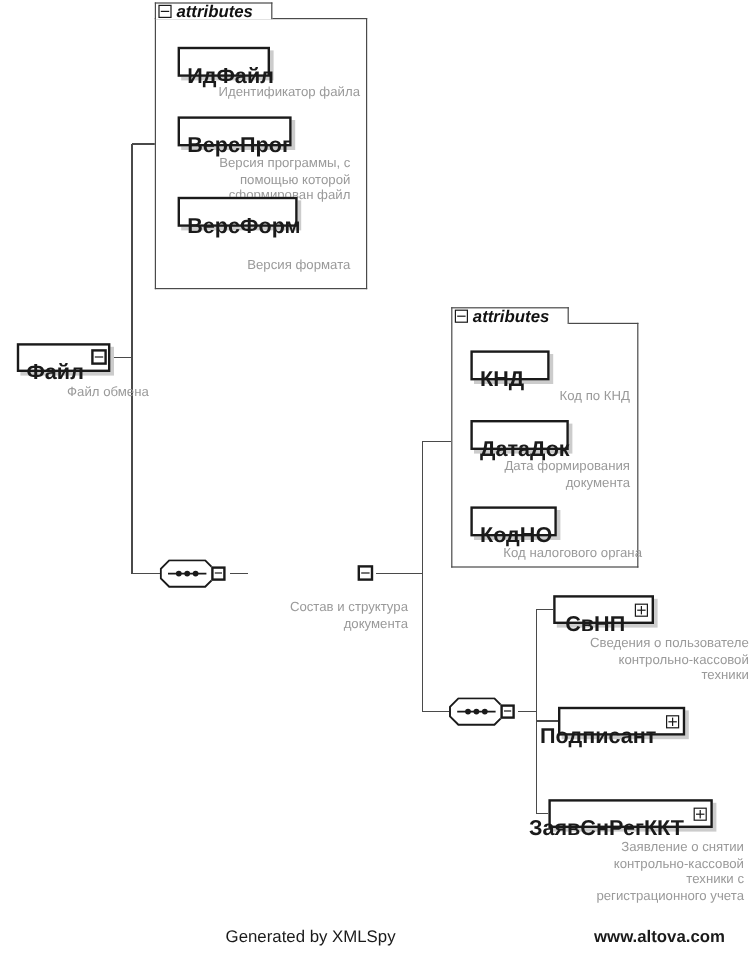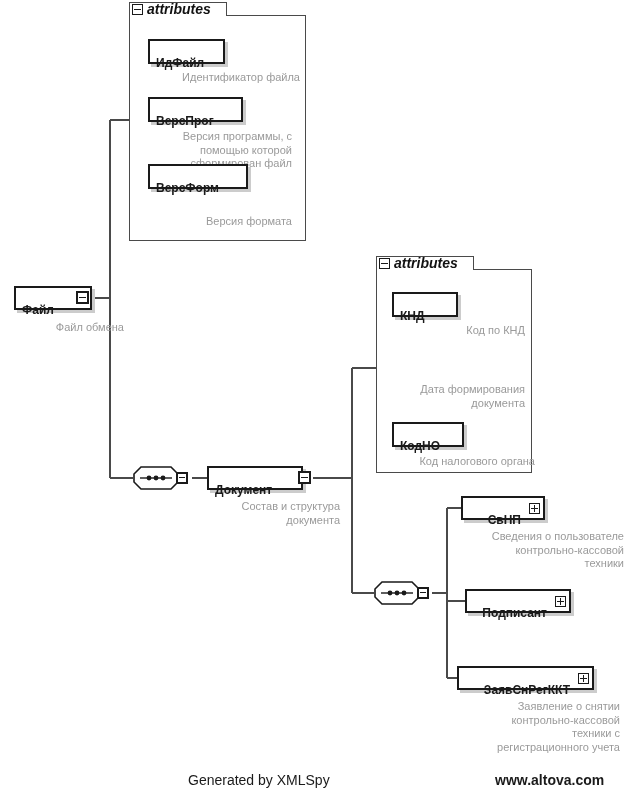--- a/index.html
+++ b/index.html
@@ -104,21 +104,21 @@
     position: absolute;
     border: 2px solid #1a1a1a;
     background: #ffffff;
     box-sizing: border-box;
     display: flex;
     align-items: center;
     box-shadow: 3px 3px 0 0 #cccccc;
     z-index: 2;
   }
   .node .node-label {
-    font-size: 12px;
+    font-size: 18px;
     font-weight: bold;
     color: #1a1a1a;
     white-space: nowrap;
     line-height: 13px;
     padding: 0 6px;
     margin-top: 24px;
   }
   .node.has-toggle {
     justify-content: flex-end;
     padding-right: 3px;
@@ -269,41 +269,41 @@
     <svg class="seq-shape" viewBox="0 0 46 24" xmlns="http://www.w3.org/2000/svg">
       <polygon points="8,1 38,1 45,8 45,16 38,23 8,23 1,16 1,8" fill="#ffffff" stroke="#1a1a1a" stroke-width="1.6"></polygon>
       <line x1="7" y1="12" x2="39" y2="12" stroke="#1a1a1a" stroke-width="1.4"></line>
       <circle cx="16" cy="12" r="2.4" fill="#1a1a1a"></circle>
       <circle cx="23" cy="12" r="2.4" fill="#1a1a1a"></circle>
       <circle cx="30" cy="12" r="2.4" fill="#1a1a1a"></circle>
     </svg>
     <div class="seq-toggle"></div>
   </div>
 
-  <div class="node" style="left:207px; top:466px; width:96px; height:24px;">
-    <span class="node-label">Документ</span>
-  </div>
   <div class="node-edge-toggle" style="left:298px; top:471px;"></div>
   <div class="annot" style="left:210px; top:500px; width:130px;">Состав и структура
 документа</div>
 
   <div class="attr-group" style="left:376px; top:256px; width:156px; height:217px;">
     <div class="group-body"></div>
     <div class="group-tabline" style="width:156px;"></div>
     <div class="group-tab" style="width:98px;">
       <span class="expander"></span>
       <span class="tab-label">attributes</span>
     </div>
   </div>
 
   <div class="node" style="left:392px; top:292px; width:66px; height:25px;">
     <span class="node-label">КНД</span>
   </div>
   <div class="annot" style="left:395px; top:324px; width:130px;">Код по КНД</div>
 
+  <div class="node" style="left:392px; top:350px; width:82px; height:25px;">
+    <span class="node-label">ДатаДок</span>
+  </div>
   <div class="annot" style="left:395px; top:383px; width:130px;">Дата формирования
 документа</div>
 
   <div class="node" style="left:392px; top:422px; width:72px; height:25px;">
     <span class="node-label">КодНО</span>
   </div>
   <div class="annot" style="left:395px; top:455px; width:140px;">Код налогового органа</div>
 
   <div class="sequence" style="left:374px; top:581px;">
     <svg class="seq-shape" viewBox="0 0 46 24" xmlns="http://www.w3.org/2000/svg">

